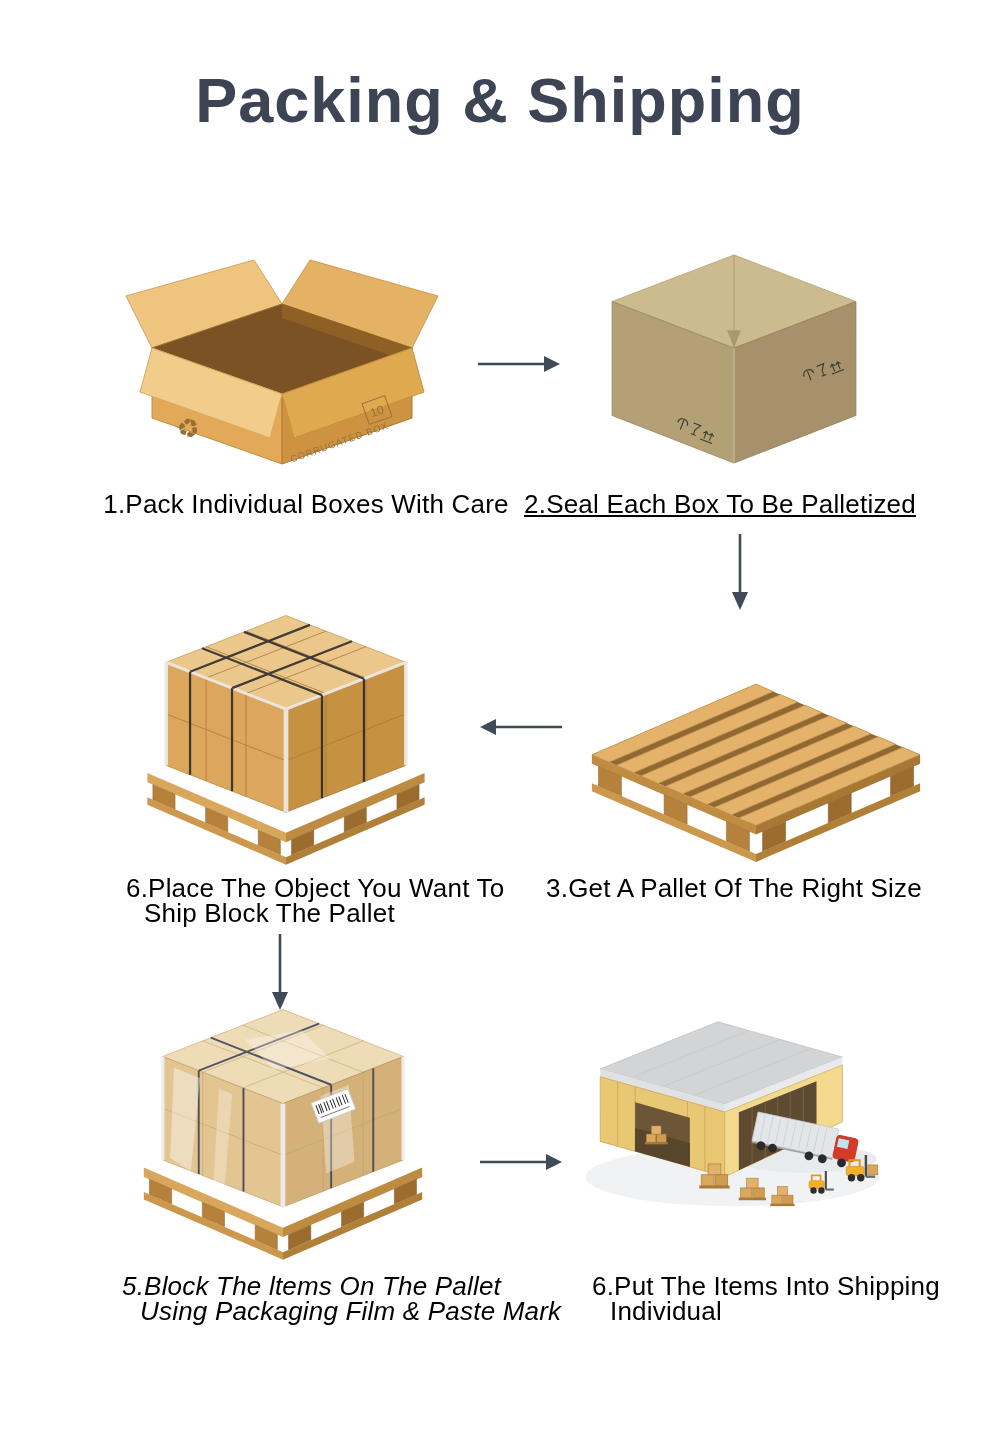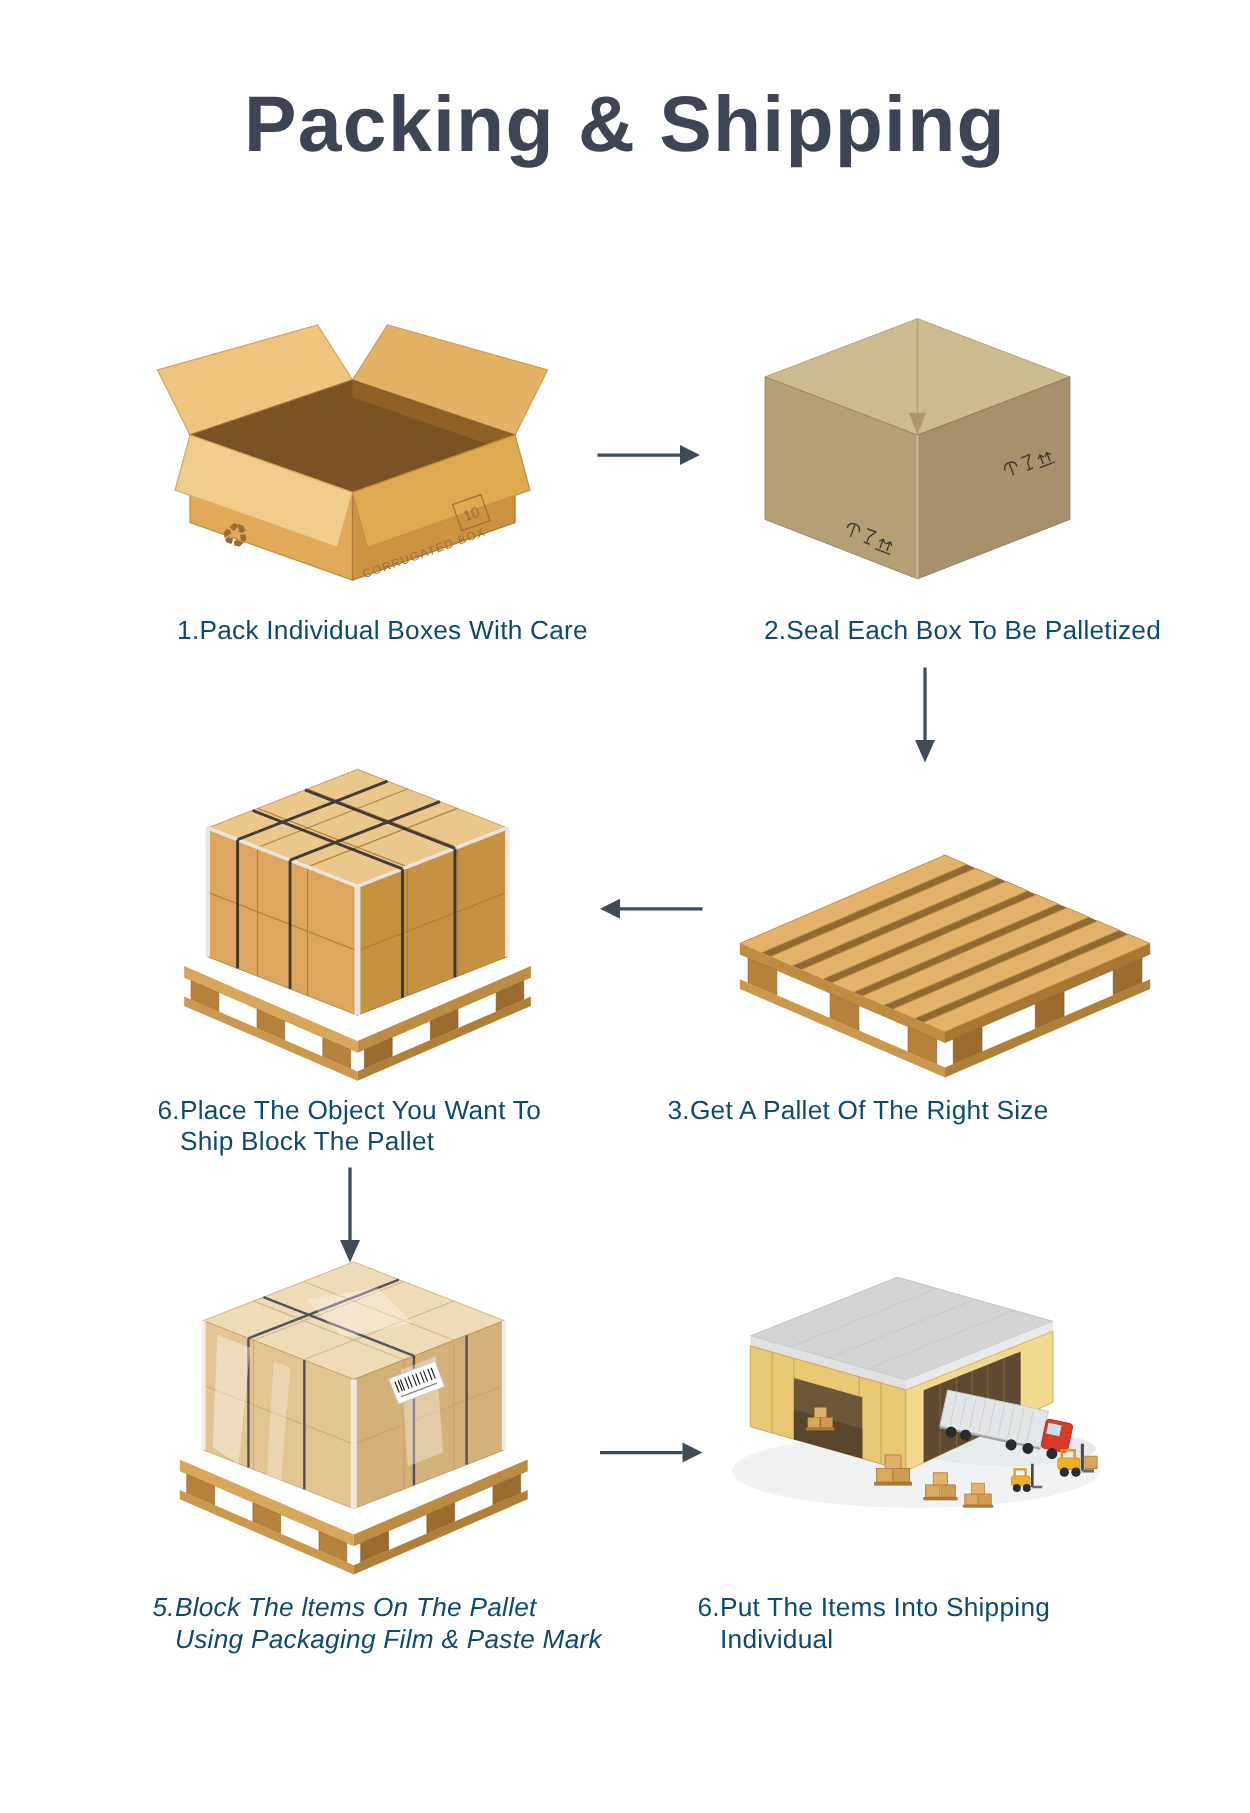--- a/index.html
+++ b/index.html
@@ -13,31 +13,31 @@
   .title{
     position:absolute;left:0;top:64px;width:100%;
     margin:0;text-align:center;
     font-size:63px;font-weight:800;letter-spacing:1px;
     color:#3d4555;
   }
   .fig{position:absolute;}
   .fig svg{display:block;width:100%;height:100%;}
   .caption{
     position:absolute;
-    font-size:21px;line-height:25px;letter-spacing:.2px;
-    color:#0c4a6e;white-space:nowrap;
+    font-size:26px;line-height:25px;letter-spacing:.2px;
+    color:#000000;white-space:nowrap;
   }
   .caption span{display:block;}
   .caption .l2{padding-left:18px;}
   #cap1{left:56px;top:492px;width:500px;text-align:center;}
-  #cap2{left:570px;top:492px;width:400px;text-align:center;}
-  #cap3{left:534px;top:876px;width:400px;text-align:left;}
+  #cap2{left:520px;top:492px;width:400px;text-align:center;text-decoration:underline;}
+  #cap3{left:534px;top:876px;width:400px;text-align:center;}
   #cap4{left:126px;top:876px;}
   #cap5{left:122px;top:1274px;font-style:italic;}
-  #cap6{left:558px;top:1274px;}
+  #cap6{left:592px;top:1274px;}
 
   #fig1{left:112px;top:246px;width:340px;height:225px;}
   #fig2{left:600px;top:247px;width:268px;height:223px;}
   #fig3{left:584px;top:674px;width:344px;height:197px;}
   #fig4{left:136px;top:608px;width:300px;height:267px;}
   #fig5{left:128px;top:1002px;width:310px;height:268px;}
   #fig6{left:585px;top:1012px;width:305px;height:201px;}
 
   .arrow{position:absolute;}
   #arrow1{left:476px;top:351px;}

